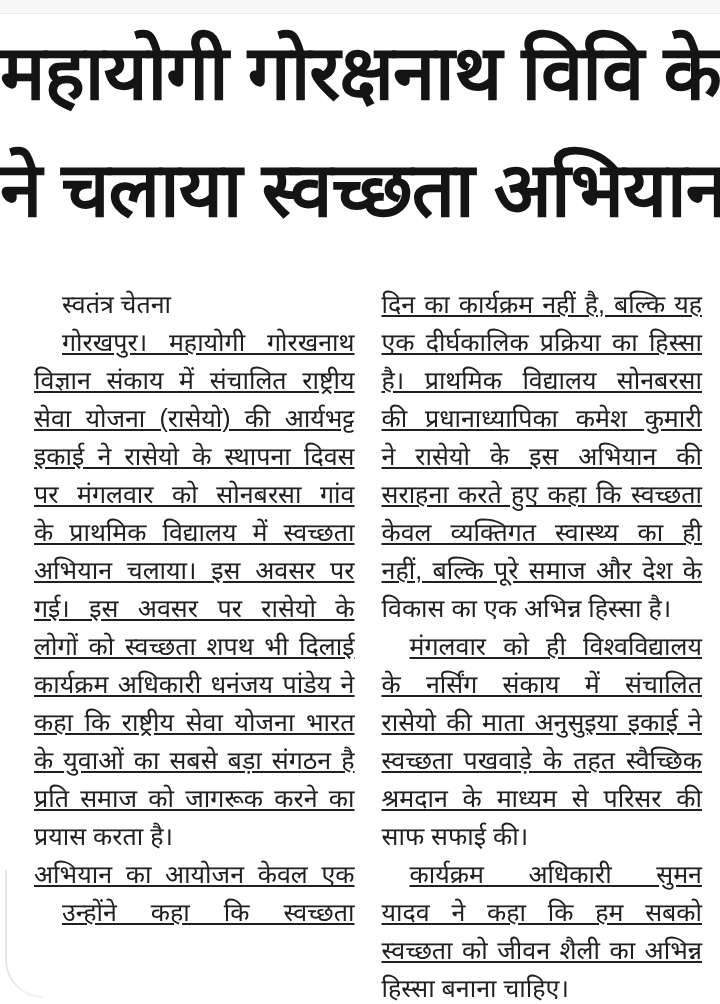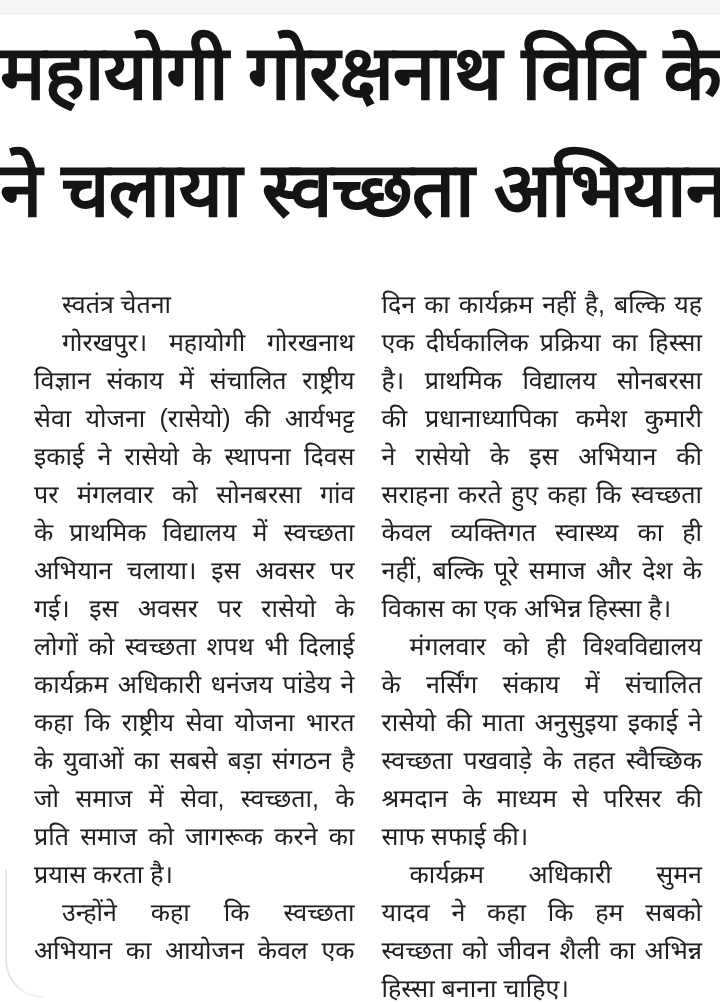--- a/index.html
+++ b/index.html
@@ -62,20 +62,21 @@
     display: block;
     height: 38px;
     line-height: 38px;
     white-space: nowrap;
     text-align: left;
   }
   .ln.j {
     white-space: normal;
     text-align: justify;
     text-align-last: justify;
+    text-decoration: underline;
   }
   .ln.j::after {
     content: "";
     display: inline-block;
     width: 100%;
     height: 0;
   }
   .ln.in {
     text-indent: 28px;
   }
@@ -112,25 +113,24 @@
       <div class="ln j">सेवा योजना (रासेयो) की आर्यभट्ट</div>
       <div class="ln j">इकाई ने रासेयो के स्थापना दिवस</div>
       <div class="ln j">पर मंगलवार को सोनबरसा गांव</div>
       <div class="ln j">के प्राथमिक विद्यालय में स्वच्छता</div>
       <div class="ln j">अभियान चलाया। इस अवसर पर</div>
       <div class="ln j">गई। इस अवसर पर रासेयो के</div>
       <div class="ln j">लोगों को स्वच्छता शपथ भी दिलाई</div>
       <div class="ln j">कार्यक्रम अधिकारी धनंजय पांडेय ने</div>
       <div class="ln j">कहा कि राष्ट्रीय सेवा योजना भारत</div>
       <div class="ln j">के युवाओं का सबसे बड़ा संगठन है</div>
-      <div class="ln j">जो समाज में सेवा, स्वच्छता, के</div>
       <div class="ln j">प्रति समाज को जागरूक करने का</div>
       <div class="ln">प्रयास करता है।</div>
+      <div class="ln j">अभियान का आयोजन केवल एक</div>
       <div class="ln j in">उन्होंने कहा कि स्वच्छता</div>
-      <div class="ln j">अभियान का आयोजन केवल एक</div>
     </div>
 
     <div class="col">
       <div class="ln j">दिन का कार्यक्रम नहीं है, बल्कि यह</div>
       <div class="ln j">एक दीर्घकालिक प्रक्रिया का हिस्सा</div>
       <div class="ln j">है। प्राथमिक विद्यालय सोनबरसा</div>
       <div class="ln j">की प्रधानाध्यापिका कमेश कुमारी</div>
       <div class="ln j">ने रासेयो के इस अभियान की</div>
       <div class="ln j">सराहना करते हुए कहा कि स्वच्छता</div>
       <div class="ln j">केवल व्यक्तिगत स्वास्थ्य का ही</div>

